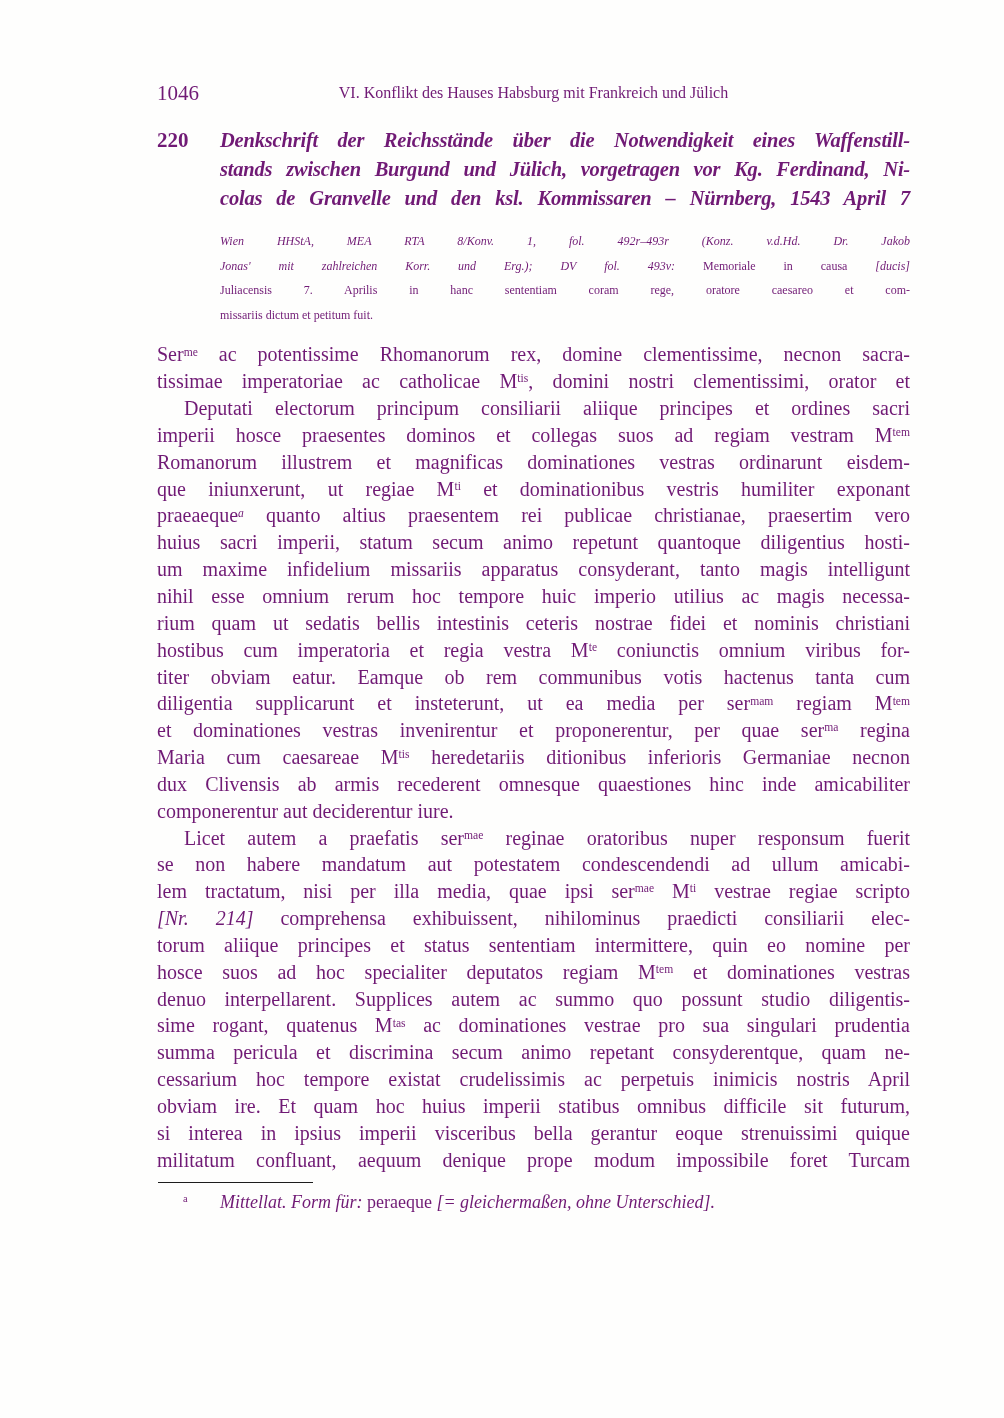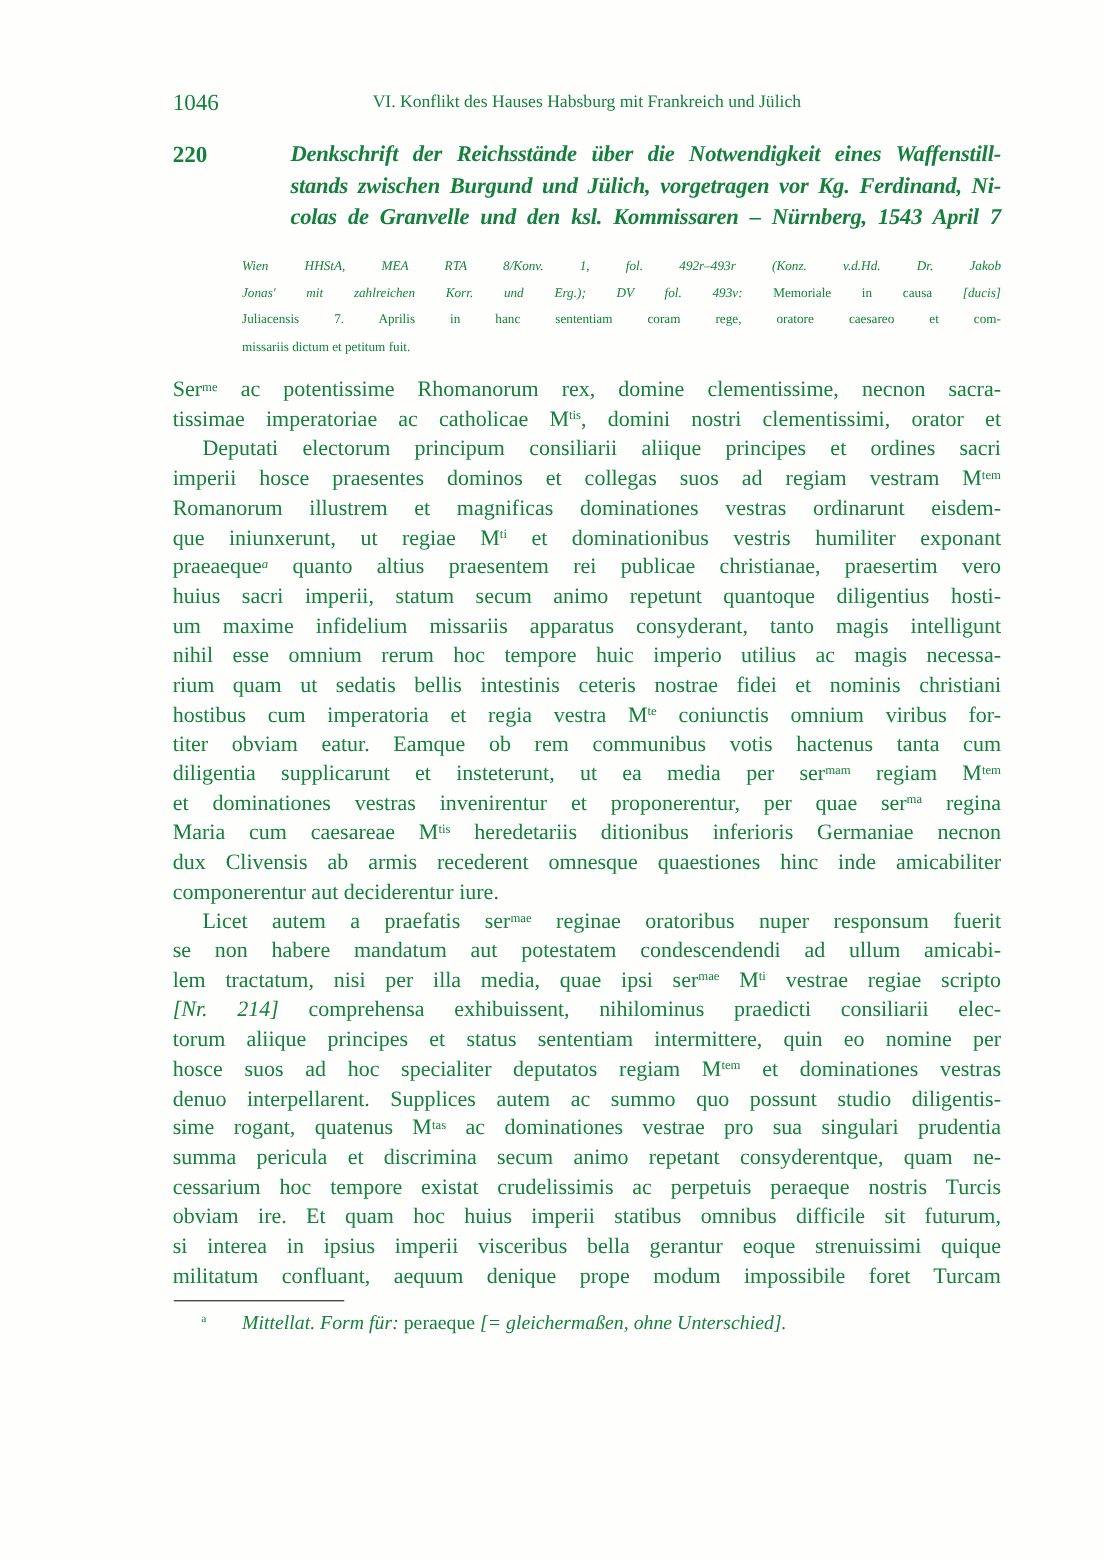--- a/index.html
+++ b/index.html
@@ -6,21 +6,21 @@
     margin: 0;
     padding: 0;
     background: #ffffff;
   }
   .page {
     position: relative;
     width: 1004px;
     height: 1418px;
     box-sizing: border-box;
     background: #fefefd;
-    color: #15803d;
+    color: #701a75;
     font-family: "Liberation Serif", serif;
     padding: 80px 94px 0 157px;
     overflow: hidden;
   }
 
   
   .header {
     position: relative;
     height: 26px;
   }
@@ -34,21 +34,20 @@
   .running-head {
     text-align: center;
     font-size: 16px;
     line-height: 26px;
   }
 
   
   .doc-heading {
     display: flex;
     margin-top: 20px;
-    gap: 44px;
   }
   .doc-number {
     width: 63px;
     flex: 0 0 63px;
     font-weight: bold;
     font-size: 21px;
     line-height: 29px;
   }
   .doc-title {
     flex: 1;
@@ -157,21 +156,21 @@
       <div class="line end">componerentur aut deciderentur iure.</div>
       <div class="line indent">Licet autem a praefatis ser<sup>mae</sup> reginae oratoribus nuper responsum fuerit</div>
       <div class="line">se non habere mandatum aut potestatem condescendendi ad ullum amicabi-</div>
       <div class="line">lem tractatum, nisi per illa media, quae ipsi ser<sup>mae</sup> M<sup>ti</sup> vestrae regiae scripto</div>
       <div class="line"><i>[Nr. 214]</i> comprehensa exhibuissent, nihilominus praedicti consiliarii elec-</div>
       <div class="line">torum aliique principes et status sententiam intermittere, quin eo nomine per</div>
       <div class="line">hosce suos ad hoc specialiter deputatos regiam M<sup>tem</sup> et dominationes vestras</div>
       <div class="line">denuo interpellarent. Supplices autem ac summo quo possunt studio diligentis-</div>
       <div class="line">sime rogant, quatenus M<sup>tas</sup> ac dominationes vestrae pro sua singulari prudentia</div>
       <div class="line">summa pericula et discrimina secum animo repetant consyderentque, quam ne-</div>
-      <div class="line">cessarium hoc tempore existat crudelissimis ac perpetuis peraeque nostris Turcis</div>
+      <div class="line">cessarium hoc tempore existat crudelissimis ac perpetuis inimicis nostris April</div>
       <div class="line">obviam ire. Et quam hoc huius imperii statibus omnibus difficile sit futurum,</div>
       <div class="line">si interea in ipsius imperii visceribus bella gerantur eoque strenuissimi quique</div>
       <div class="line">militatum confluant, aequum denique prope modum impossibile foret Turcam</div>
     </div>
 
   <div class="footnote">
     <hr class="footnote-rule">
     <div class="footnote-line">
       <span class="fn-marker"><sup>a</sup></span>
       <span class="fn-text"><i>Mittellat. Form für:</i> peraeque <i>[= gleichermaßen, ohne Unterschied].</i></span>

